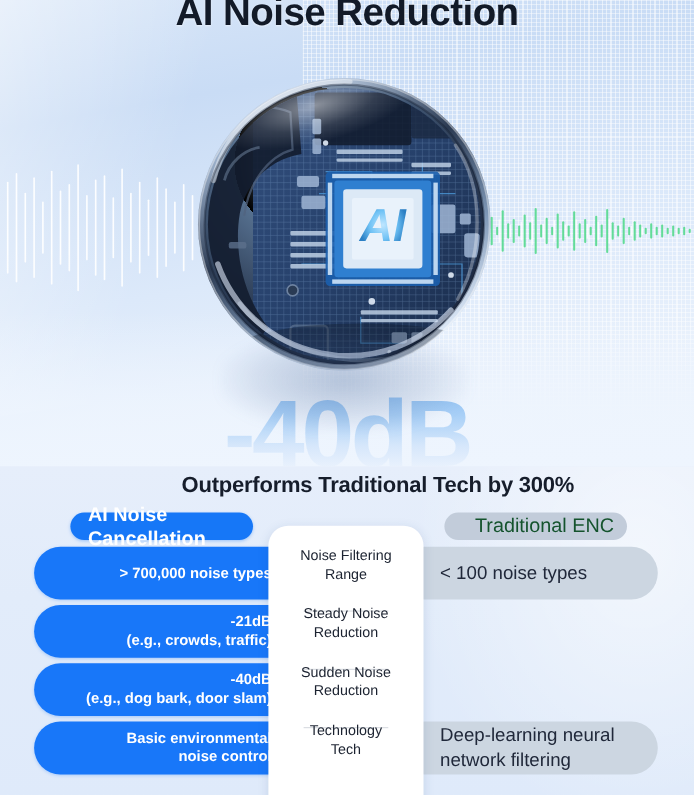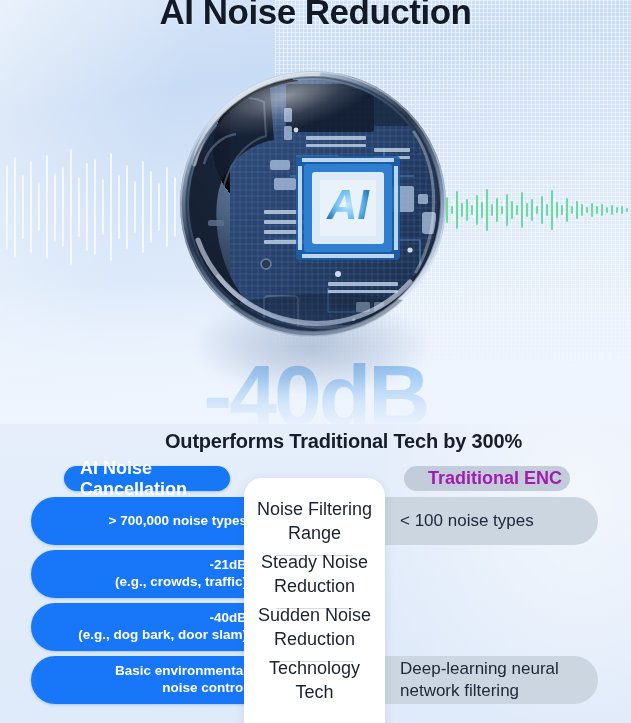--- a/index.html
+++ b/index.html
@@ -98,21 +98,21 @@
     display:flex; align-items:center; justify-content:center;
     font-size:18px; font-weight:bold;padding-left:16px;
   }
   #hdr-ai {
     left:64px; top:42px; width:166px;
     background:#1677f7; color:#ffffff;
     box-shadow:0 1px 3px rgba(22,119,247,.35);
   }
   #hdr-enc {
     left:404px; top:42px; width:166px;
-    background:#c2ccda; color:#a21caf; font-weight:bold;
+    background:#c2ccda; color:#14532d; font-weight:normal;
   }
 
   
   .row-left, .row-right {
     position:absolute; height:48px; border-radius:24px;
     display:flex; align-items:center;
   }
   .row-left {
     left:31px; width:238px;
     background:#1877f9; color:#ffffff;
@@ -132,23 +132,23 @@
   
   #center-card {
     position:absolute; left:244px; top:54px; width:141px; height:651px;
     background:#ffffff;
     border-radius:18px;
     box-shadow:0 2px 10px rgba(40,70,120,.13);
     z-index:5;
   }
   .center-cell {
     position:absolute; left:0; width:141px;
-    display:flex; align-items:flex-end; justify-content:center;
+    display:flex; align-items:flex-start; justify-content:center;
     text-align:center;
-    font-size:18px; color:#1b2230; line-height:1.3;
+    font-size:13px; color:#1b2230; line-height:1.3;
   }
   .center-sep {
     position:absolute; left:32px; width:77px; height:1px;
     background:#d7dbe0;
   }
 
   .nowrap { white-space:nowrap; }
 </style>
 </head>
 <body>

